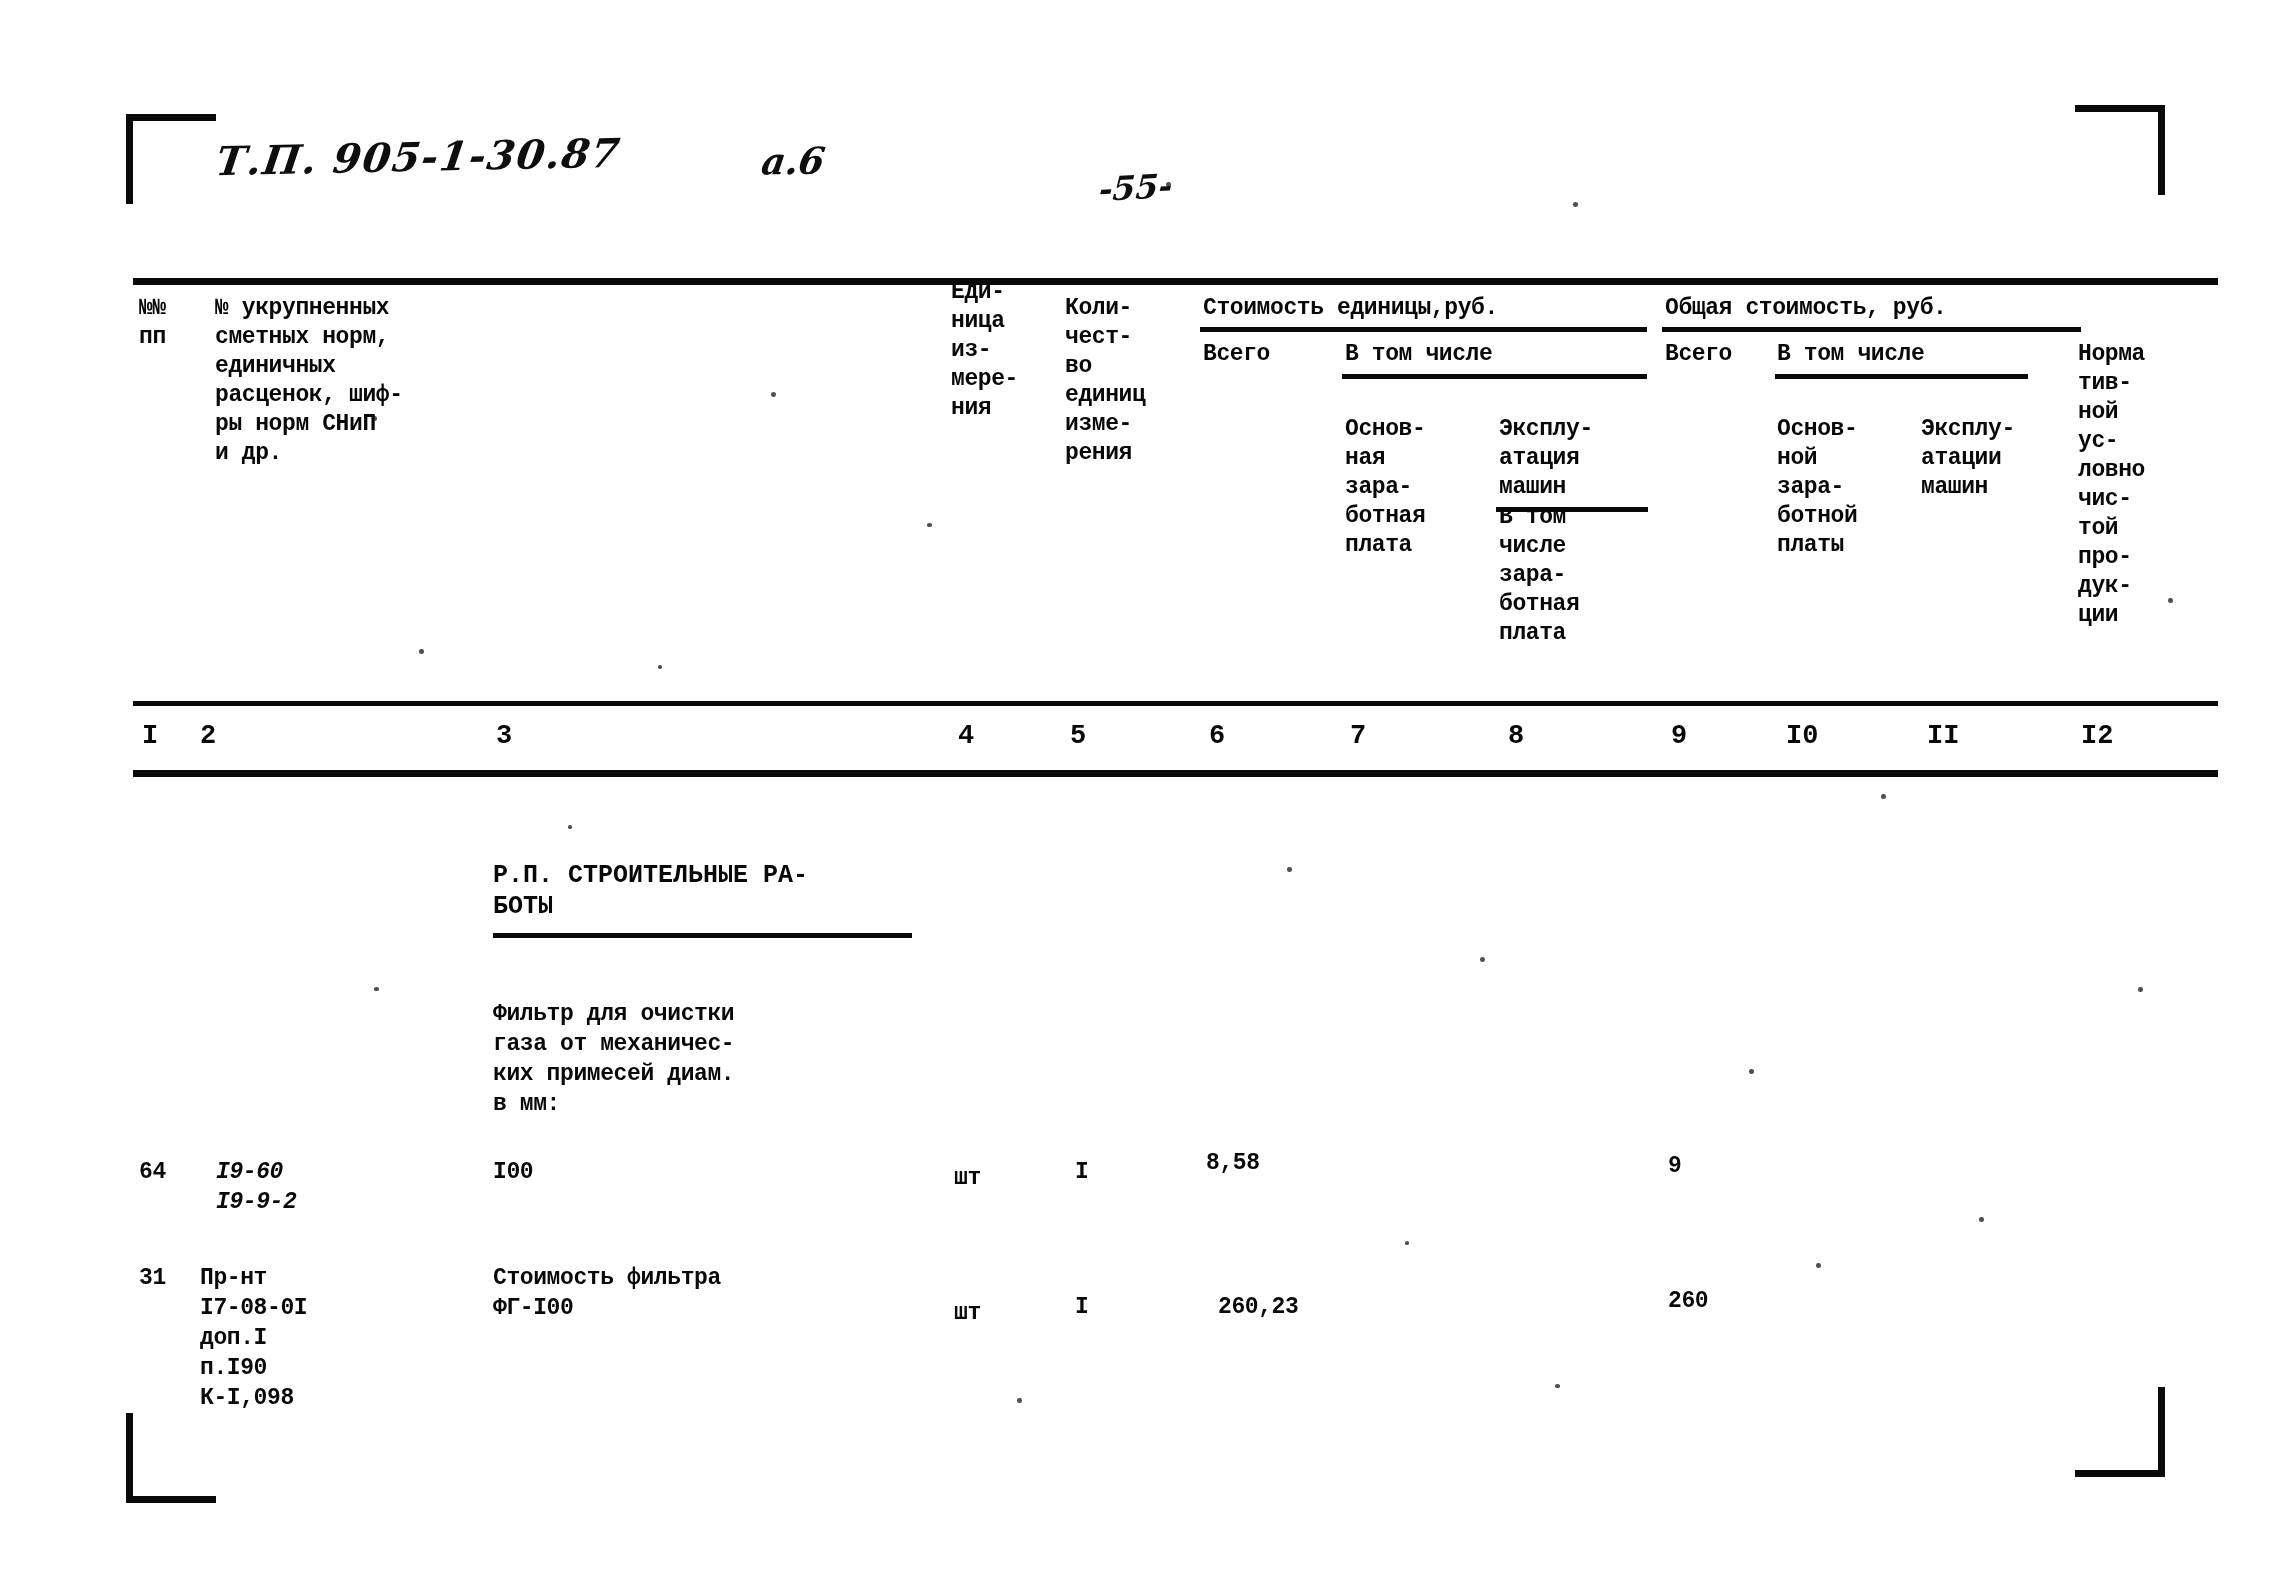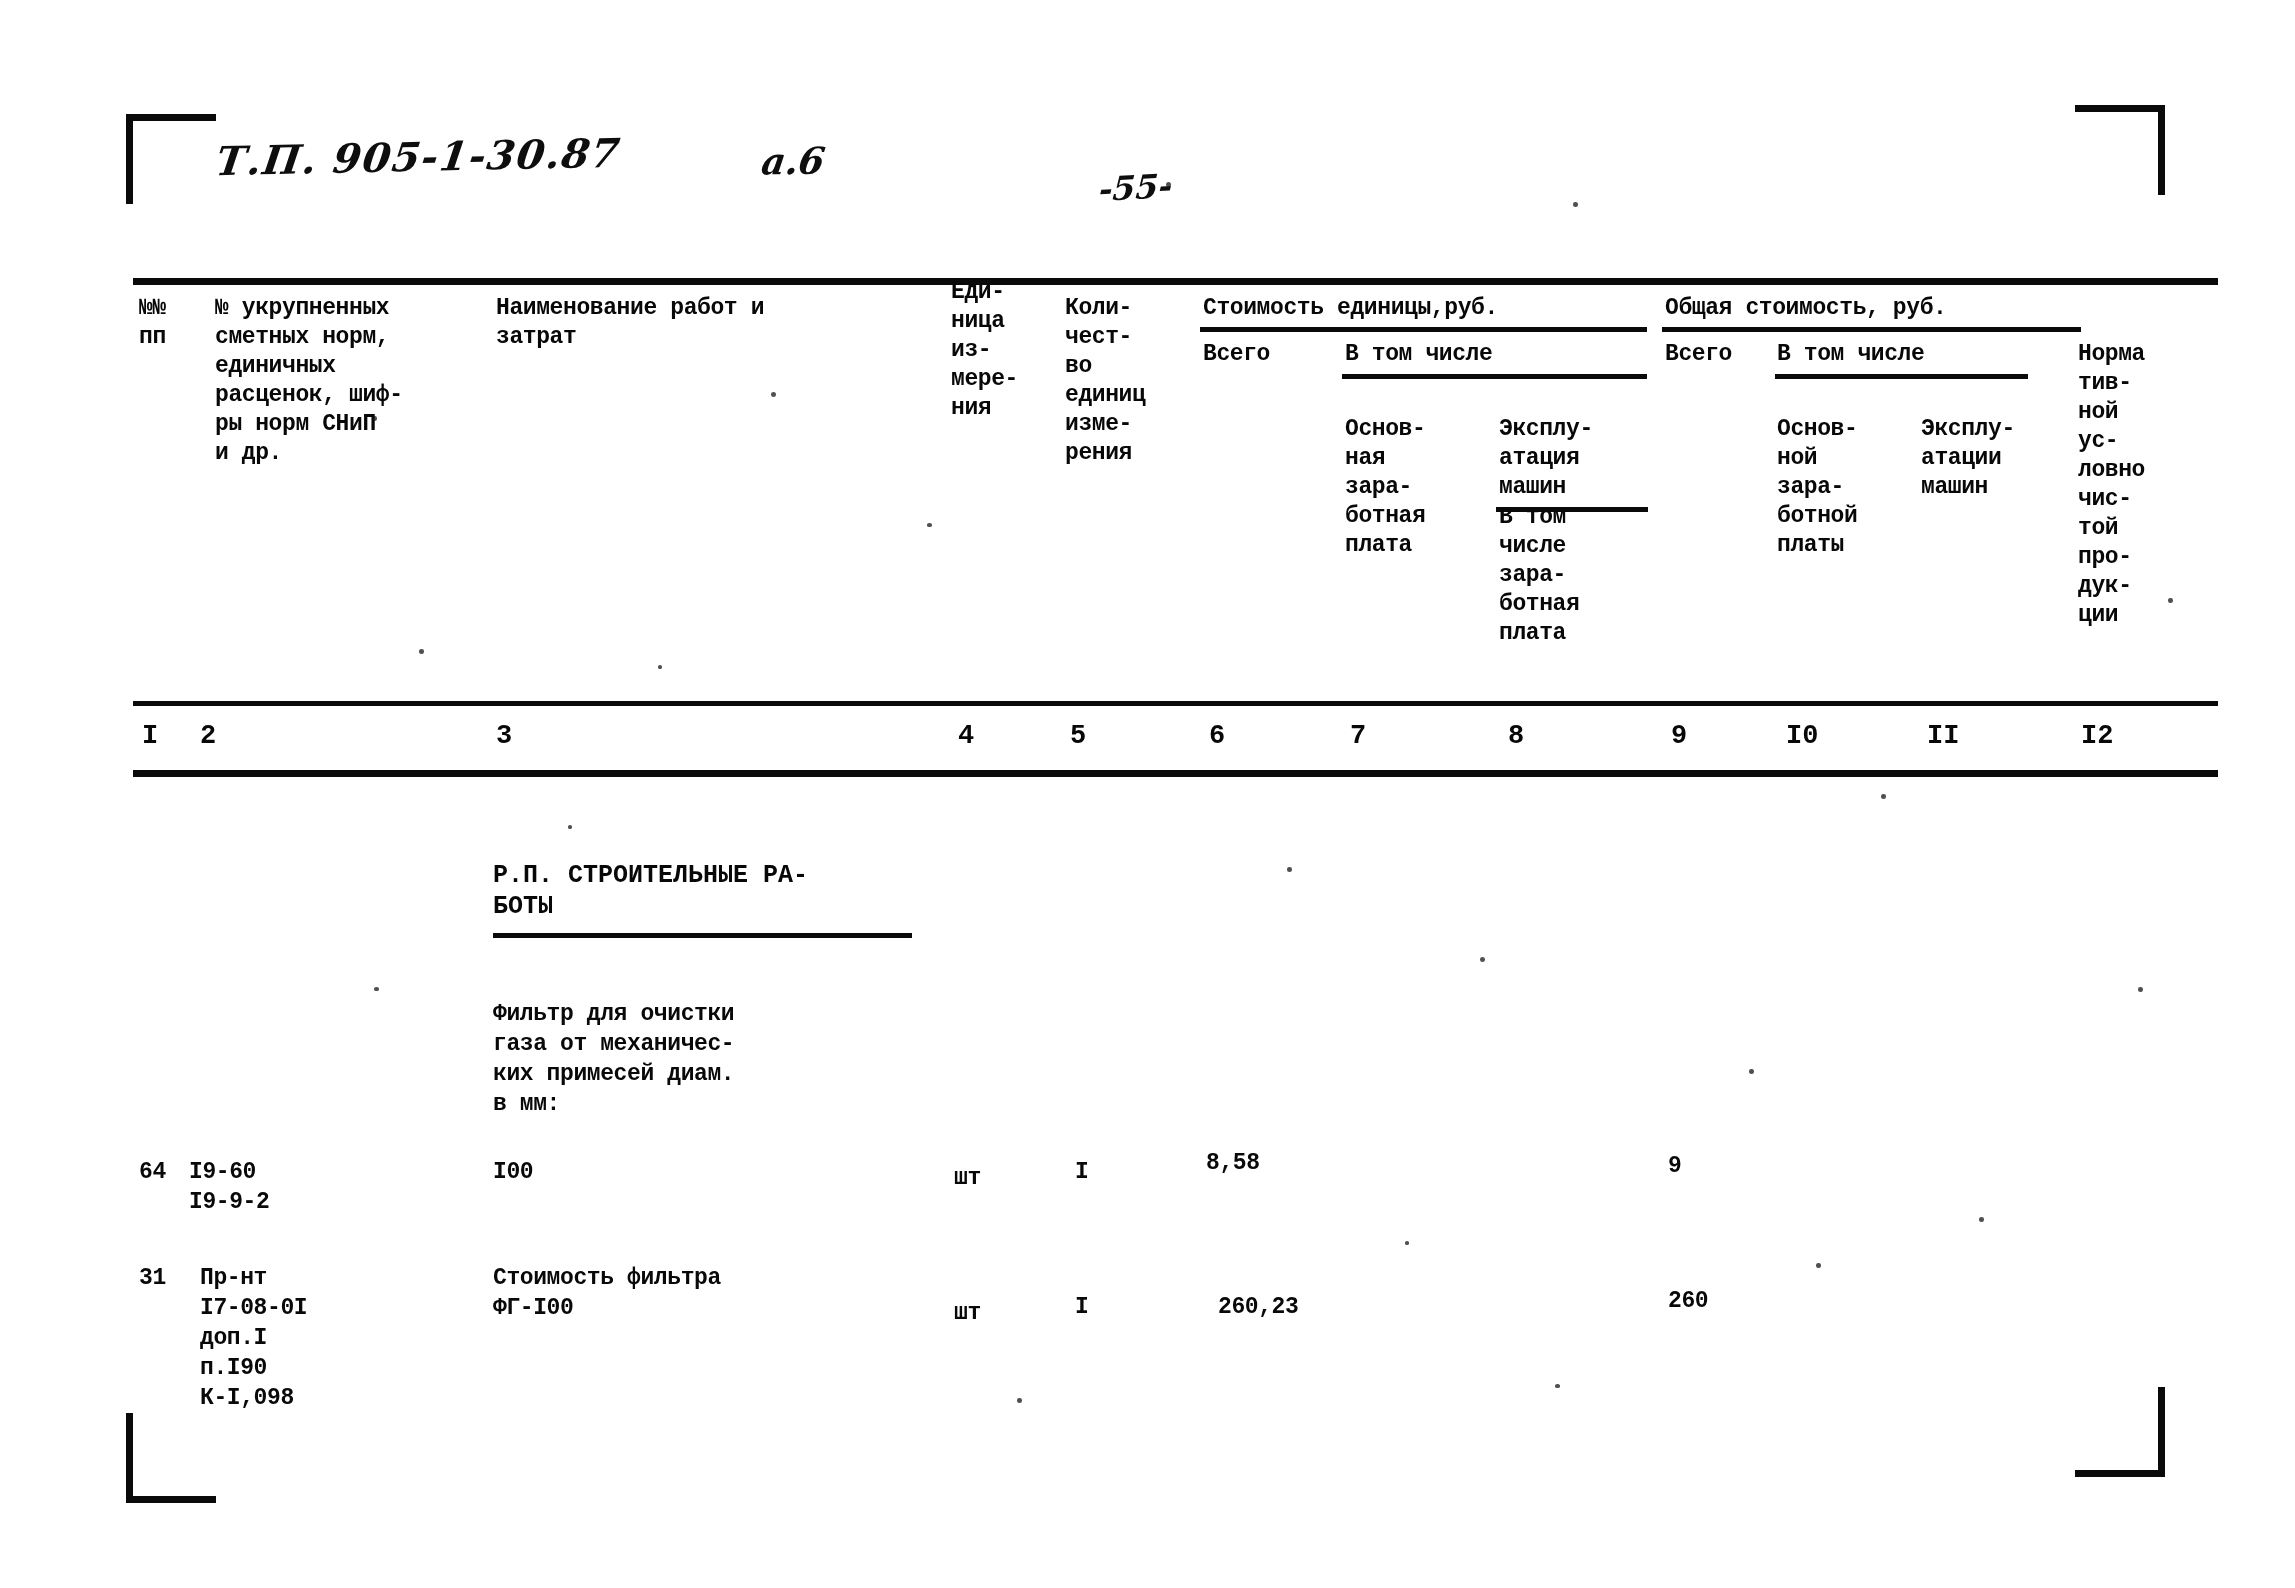--- a/index.html
+++ b/index.html
@@ -180,22 +180,20 @@
   <div class="rule" id="rule-bottom"></div>
 
   <div class="hcell" style="left:139px;  top:294px;  width:82px;">№№
 пп</div>
   <div class="hcell" style="left:215px;  top:294px;  width:269px;">№ укрупненных
 сметных норм,
 единичных
 расценок, шиф-
 ры норм СНиП
 и др.</div>
-  <div class="hcell" style="left:496px;  top:294px;  width:441px;">Наименование работ и
-затрат</div>
   <div class="hcell" style="left:951px; top:278px;  width:97px;">Еди-
 ница
 из-
 мере-
 ния</div>
   <div class="hcell" style="left:1065px; top:294px;  width:127px;">Коли-
 чест-
 во
 единиц
 изме-
@@ -265,21 +263,21 @@
   <div id="section-title">Р.П. СТРОИТЕЛЬНЫЕ РА-
      БОТЫ</div>
   <div id="section-underline"></div>
 
   <div class="bcell" style="left:493px; top:999px; width:448px;">Фильтр для очистки
 газа от механичес-
 ких примесей диам.
 в мм:</div>
 
   <div class="bcell" style="left:139px;  top:1157px; width:67px;">64</div>
-  <div class="bcell" style="left:189px;  top:1157px; width:247px;">I9-60
+  <div class="bcell" style="left:216px;  top:1157px; width:247px;font-style:italic;">I9-60
  I9-9-2</div>
   <div class="bcell" style="left:493px;  top:1157px; width:434px;">I00</div>
   <div class="bcell" style="left:954px; top:1163px; width:82px;">шт</div>
   <div class="bcell" style="left:1075px; top:1157px; width:82px;">I</div>
   <div class="bcell" style="left:1206px; top:1148px; width:135px;">8,58</div>
   <div class="bcell" style="left:1350px; top:1157px; width:135px;"></div>
   <div class="bcell" style="left:1508px; top:1157px; width:135px;"></div>
   <div class="bcell" style="left:1668px; top:1151px; width:135px;">9</div>
   <div class="bcell" style="left:1785px; top:1157px; width:135px;"></div>
   <div class="bcell" style="left:1925px; top:1157px; width:135px;"></div>

